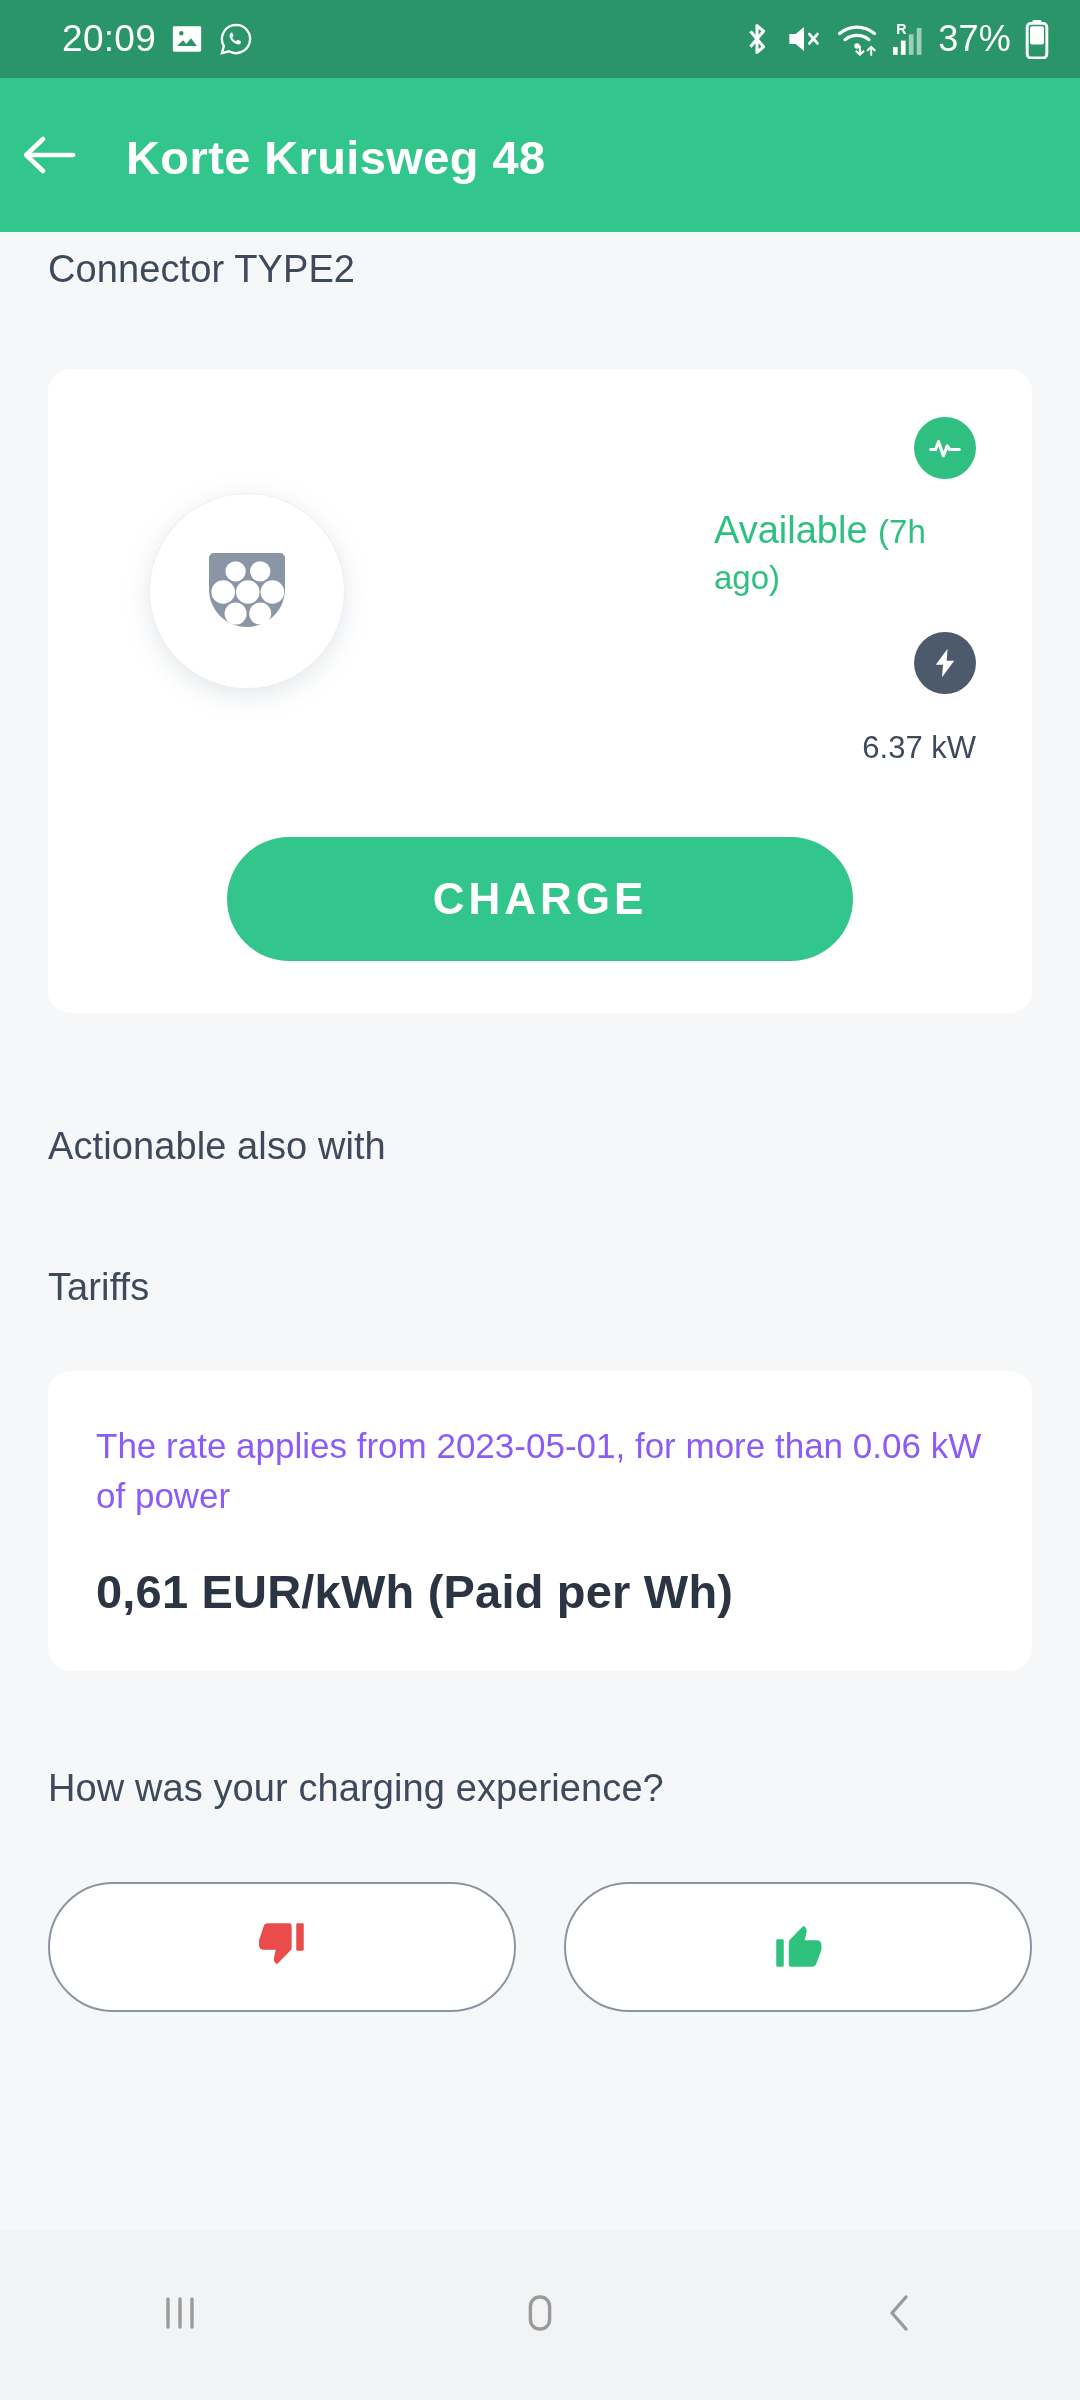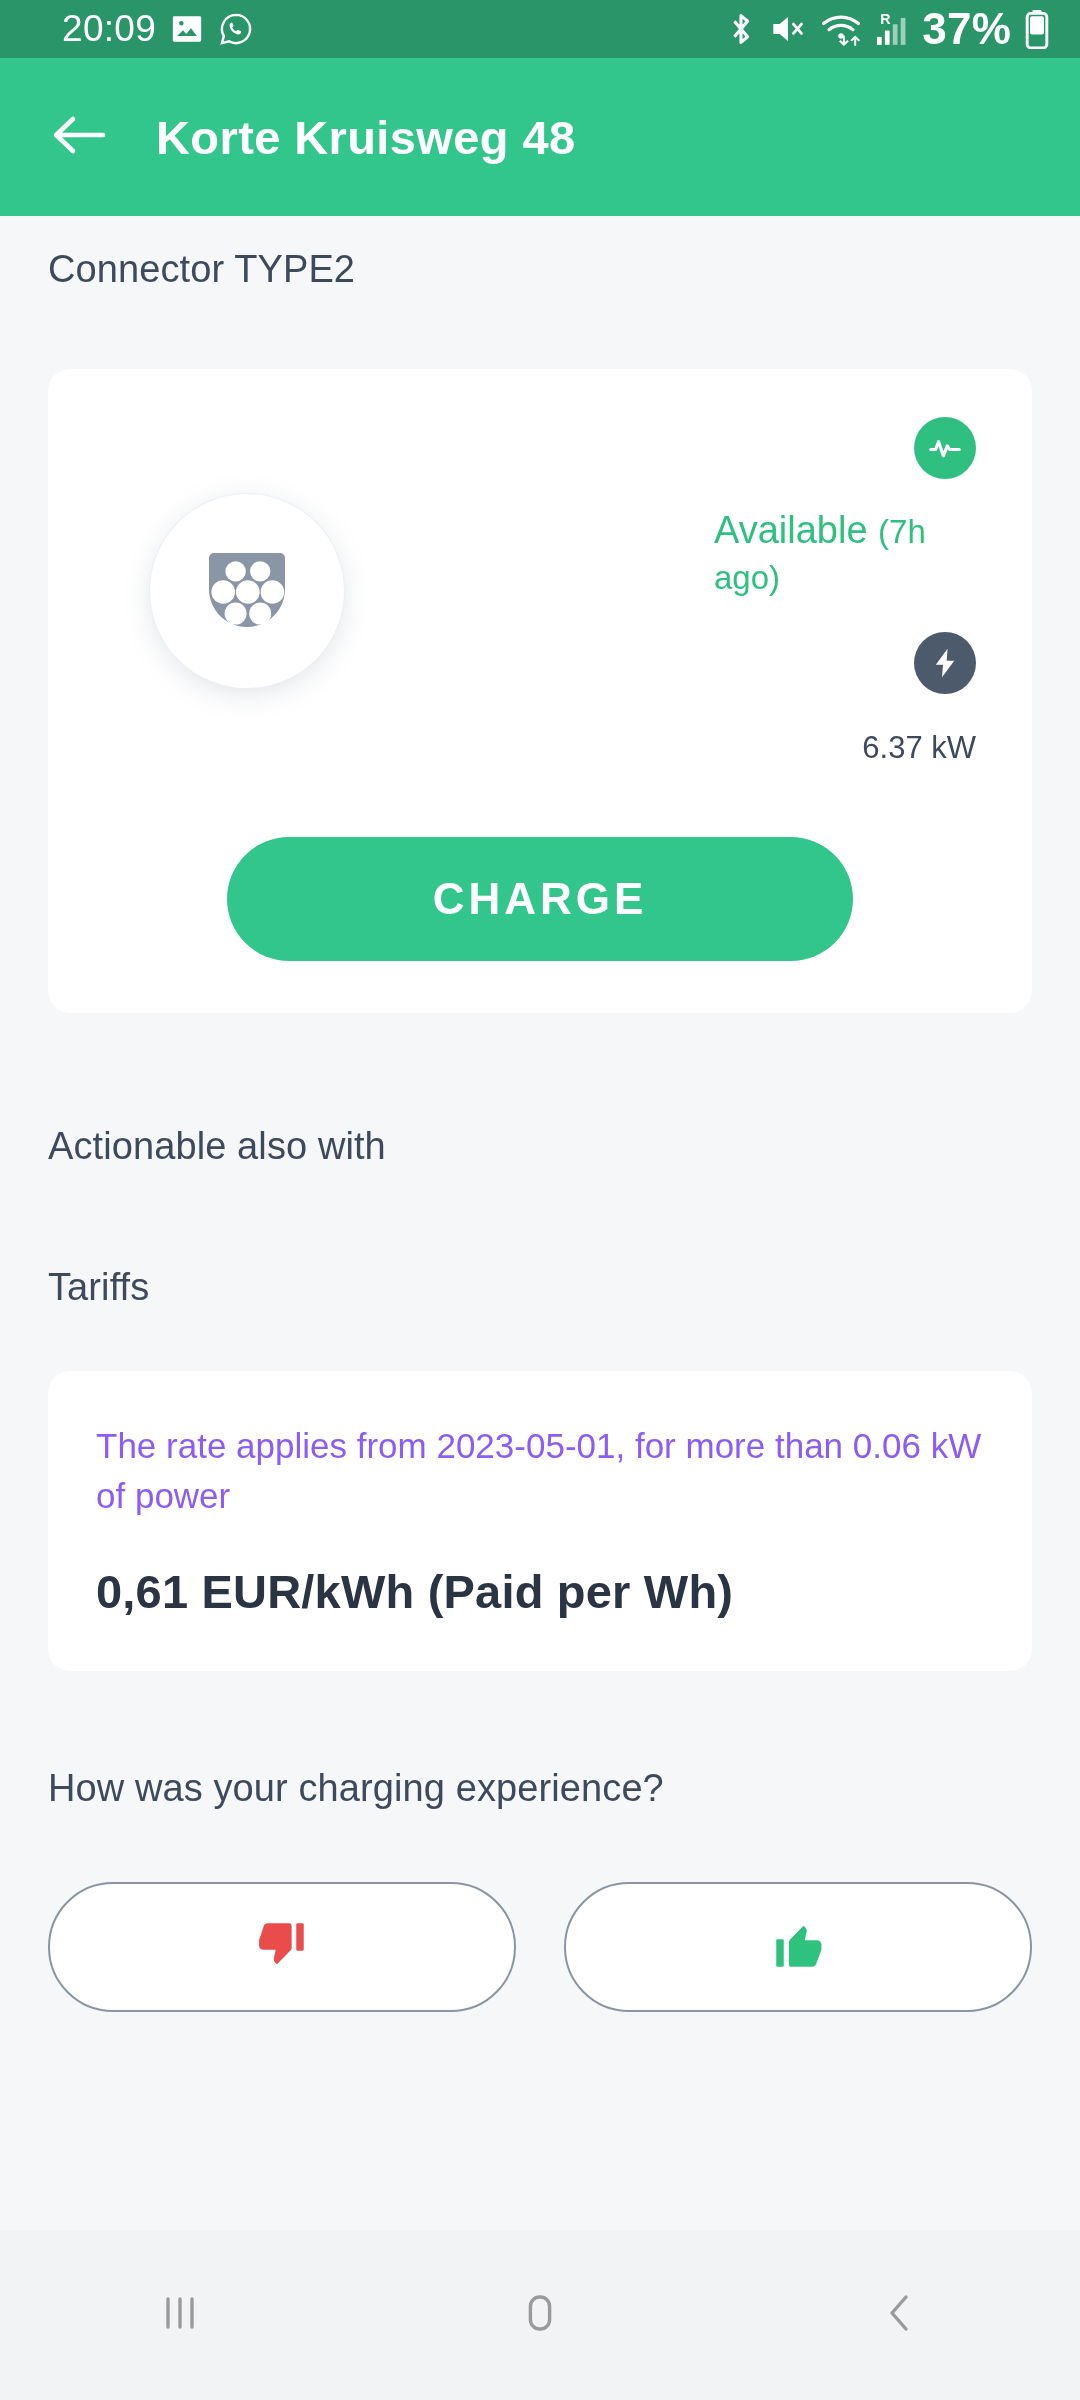--- a/index.html
+++ b/index.html
@@ -6,34 +6,34 @@
   html, body {
     width:1080px; height:2400px;
     font-family:"Liberation Sans", sans-serif;
     background:#f5f7f9;
     overflow:hidden;
   }
   .phone { position:relative; width:1080px; height:2400px; background:#f5f7f9; }
 
   
   .statusbar {
-    height:58px; background:#299568;
+    height:78px; background:#299568;
     display:flex; align-items:center; justify-content:space-between;
     padding:0 30px 0 62px; color:#ffffff;gap:8px;
   }
   .sb-left { display:flex; align-items:center; gap:14px; }
   .sb-clock { font-size:37px; letter-spacing:0.3px; font-weight:400; }
   .sb-right { display:flex; align-items:center; gap:13px; }
-  .sb-batt-text { font-size:44px; font-weight:700; letter-spacing:0.2px; }
+  .sb-batt-text { font-size:36px; font-weight:400; letter-spacing:0.2px; }
   .ic { display:block; }
 
   
   .appbar {
     height:158px; background:#33c68c;
-    display:flex; align-items:center; padding-left:50px; gap:48px;
+    display:flex; align-items:center; padding-left:20px; gap:48px;
   }
   .appbar-title {
     color:#ffffff; font-size:47px; font-weight:700; letter-spacing:0.4px;
   }
   .back-btn { width:58px; height:58px; display:flex; align-items:center; justify-content:center; }
 
   
   .content { position:absolute; top:232px; left:0; width:1080px; height:1998px; background:#f5f7f9; }
 
   .section-title {

